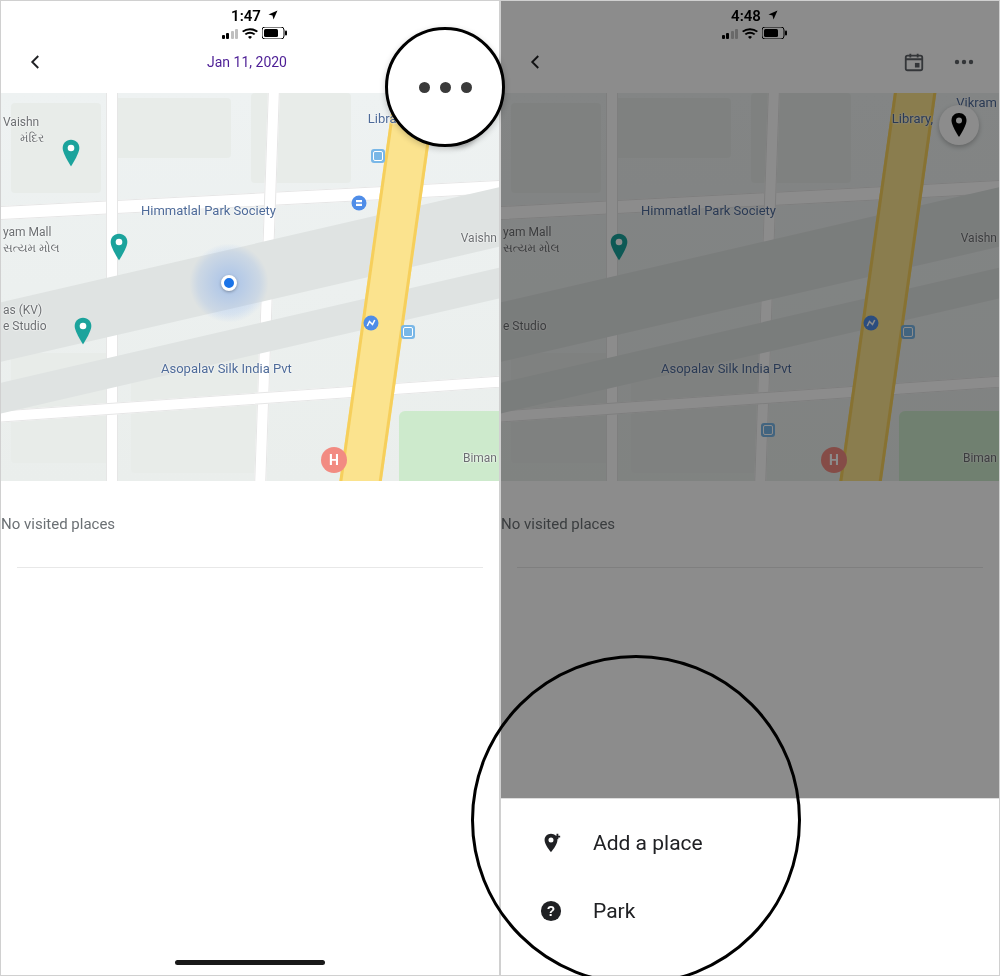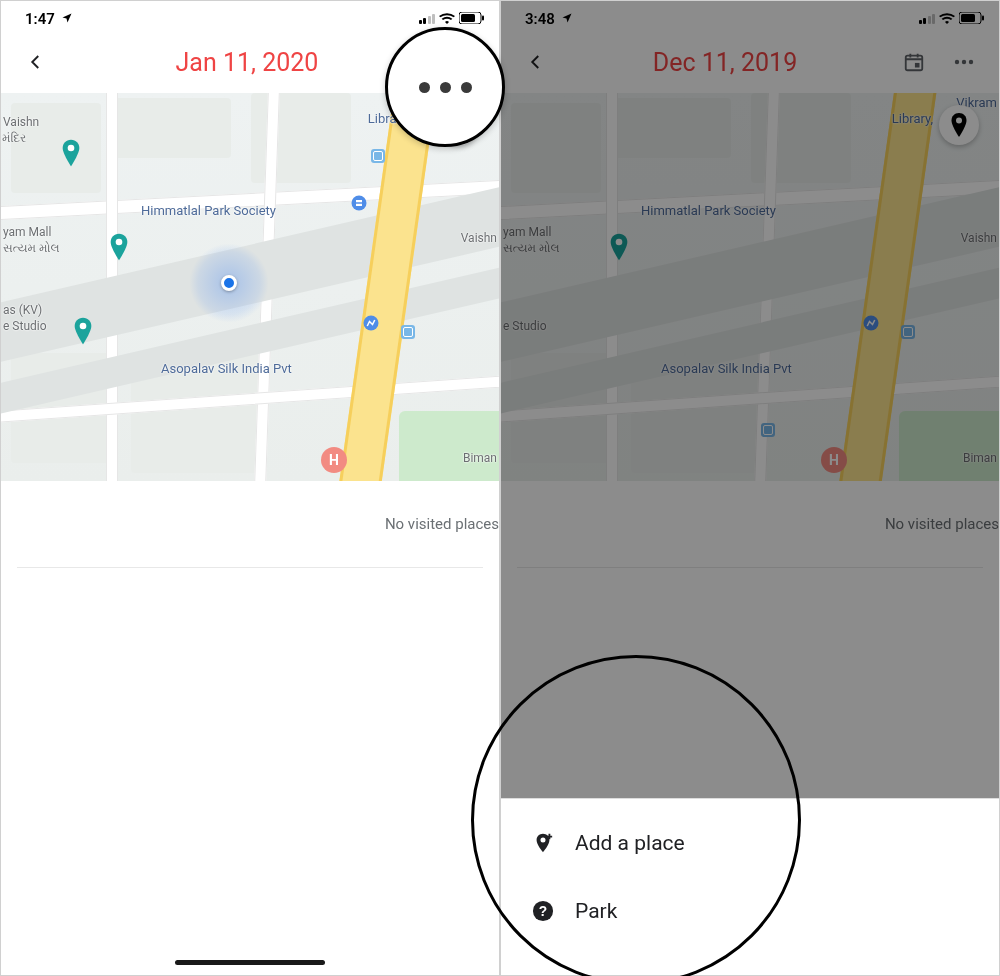--- a/index.html
+++ b/index.html
@@ -20,37 +20,38 @@
   }
   
   .status-bar {
     height: 30px;
     display: flex;
     align-items: center;
     padding: 6px 14px 0 24px;
     justify-content: space-between;
     font-size: 15px;
     font-weight: 600;
+    flex-direction: column;
   }
   .status-left { display: flex; align-items: center; gap: 6px; }
   .status-right { display: flex; align-items: center; gap: 4px; }
   .sig-bars { display: inline-flex; align-items: flex-end; gap: 1.5px; }
   .sig-bars span { width: 3px; background:#000; border-radius:1px; }
   .sig-bars .b1{height:4px;} .sig-bars .b2{height:6px;} .sig-bars .b3{height:8px;opacity:.25;} .sig-bars .b4{height:10px;opacity:.25;}
   .wifi-ico, .batt-ico, .loc-ico { display:inline-block; }
   
   .header {
     height: 62px;
     display: flex;
     align-items: center;
     justify-content: space-between;
     padding: 0 18px;
     background:#fff;
   }
-  .header .title { font-size: 25px; font-weight: 400; color:#ef4444; text-align:center; flex:1; }
+  .header .title { font-size: 14px; font-weight: 400; color:#4c1d95; text-align:center; flex:1; }
   .hdr-icon { width:34px; height:34px; display:flex; align-items:center; justify-content:center; }
   .header-right { display:flex; align-items:center; gap:16px; }
   
   .map {
     height: 388px;
     position: relative;
     overflow: hidden;
     background: linear-gradient(#eef2f2, #eaeeec);
   }
   .road { position:absolute; background:#fff; }
@@ -99,43 +100,43 @@
     background: radial-gradient(circle, rgba(66,133,244,0.35) 0%, rgba(66,133,244,0.12) 55%, rgba(66,133,244,0) 70%);
     display:flex; align-items:center; justify-content:center;}
   .user-dot{ width:16px;height:16px;background:#1a73e8;border:3px solid #fff;border-radius:50%;box-shadow:0 1px 3px rgba(0,0,0,.3);}
   .target-pin{
     position:absolute; right:20px; top:12px;
     width:40px;height:40px;background:#fff;border-radius:50%;
     display:flex;align-items:center;justify-content:center;
     box-shadow:0 2px 5px rgba(0,0,0,.25);
   }
   .no-visited{
-    text-align:right;
+    text-align:left;
     color:#6b7074;
     font-size:15px;
     padding:34px 0;
     background:#fff;
   }
   .sep{ height:1px;background:#e8e8e8;margin:0 16px;}
   .home-indicator{
     position:absolute; bottom:10px; left:50%; transform:translateX(-50%);
     width:150px;height:5px;background:#000;border-radius:3px;opacity:.9;
   }
   
   .dim-overlay{ position:absolute; inset:0; background:rgba(0,0,0,0.45); }
   
   .sheet{
     position:absolute; left:0; right:0; bottom:0;
     background:#fff; padding:10px 0 30px 0;
     border-top:1px solid #ddd;
     z-index:5;
   }
   .sheet-item{
-    display:flex; align-items:center; gap:20px;
-    padding:22px 30px;
+    display:flex; align-items:center; gap:30px;
+    padding:22px 38px;
     font-size:21px; color:#202124;text-align:right;
   }
   .sheet-item .sico{ width:24px; display:flex; align-items:center; justify-content:center; color:#333;}
   
   .callout-circle{
     position:absolute;
     border:3px solid #000; border-radius:50%;
     background:#fff;
     z-index:20;
     box-shadow:0 2px 6px rgba(0,0,0,.2);
@@ -218,21 +219,21 @@
       <div class="road-white" style="left:-20px;top:100px;width:540px;height:14px;transform:rotate(-3deg);"></div>
       <div class="road-white" style="left:105px;top:-20px;width:12px;height:430px;"></div>
       <div class="road-white" style="left:260px;top:-20px;width:12px;height:430px;transform:rotate(2deg);"></div>
       <div class="road-white" style="left:-20px;top:300px;width:540px;height:12px;transform:rotate(-4deg);"></div>
       <div class="road grey-diag"></div>
       <div class="road grey-diag2"></div>
       <div class="road big-yellow"></div>
     </div>
     <div class="map-label" style="right:90px;top:18px;">Library,</div>
     <div class="map-label grey" style="left:2px;top:22px;">Vaishn</div>
-    <div class="map-label grey" style="left:1px;top:38px;">મંદિર</div>
+    <div class="map-label grey" style="left:19px;top:38px;">મંદિર</div>
     <div class="map-label" style="left:140px;top:110px;">Himmatlal Park Society</div>
     <div class="map-label grey" style="left:2px;top:132px;">yam Mall</div>
     <div class="map-label grey" style="left:2px;top:148px;">સત્યમ મોલ</div>
     <div class="map-label grey" style="left:2px;top:210px;">as (KV)</div>
     <div class="map-label grey" style="left:2px;top:226px;">e Studio</div>
     <div class="map-label grey" style="right:2px;top:138px;">Vaishn</div>
     <div class="map-label" style="left:160px;top:268px;">Asopalav Silk India Pvt</div>
     <div class="map-label grey" style="right:2px;bottom:16px;">Biman</div>
 
     <div class="poi pin-teal" style="left:60px;top:46px;">
@@ -283,21 +284,21 @@
 
   <div class="no-visited">No visited places</div>
   <div class="sep"></div>
 
   <div class="home-indicator"></div>
 </div>
 
 <div class="phone">
   <div class="status-bar">
     <div class="status-left">
-      <span>3:48</span>
+      <span>4:48</span>
       <span class="loc-ico">
         <svg width="12" height="12" viewBox="0 0 24 24">
             <path fill="#000" d="M3 11l18-8-8 18-2-8-8-2z"></path>
           </svg>
       </span>
     </div>
     <div class="status-right">
       <span class="sig-bars">
           <span class="b1"></span>
           <span class="b2"></span>
@@ -318,21 +319,20 @@
       </span>
     </div>
   </div>
 
   <div class="header">
     <div class="hdr-icon">
       <svg width="18" height="18" viewBox="0 0 24 24">
           <path fill="none" stroke="#202124" stroke-width="2.5" d="M15 4l-8 8 8 8"></path>
         </svg>
     </div>
-    <div class="title">Dec 11, 2019</div>
     <div class="header-right">
       <div class="hdr-icon">
         <svg width="22" height="22" viewBox="0 0 24 24">
             <rect x="3" y="5" width="18" height="16" rx="2" fill="none" stroke="#5f6368" stroke-width="2"></rect>
             <path d="M3 9h18M8 3v4M16 3v4" stroke="#5f6368" stroke-width="2"></path>
             <rect x="13" y="13" width="5" height="5" fill="#5f6368"></rect>
           </svg>
       </div>
       <div class="hdr-icon">
         <svg width="20" height="6" viewBox="0 0 20 6">

